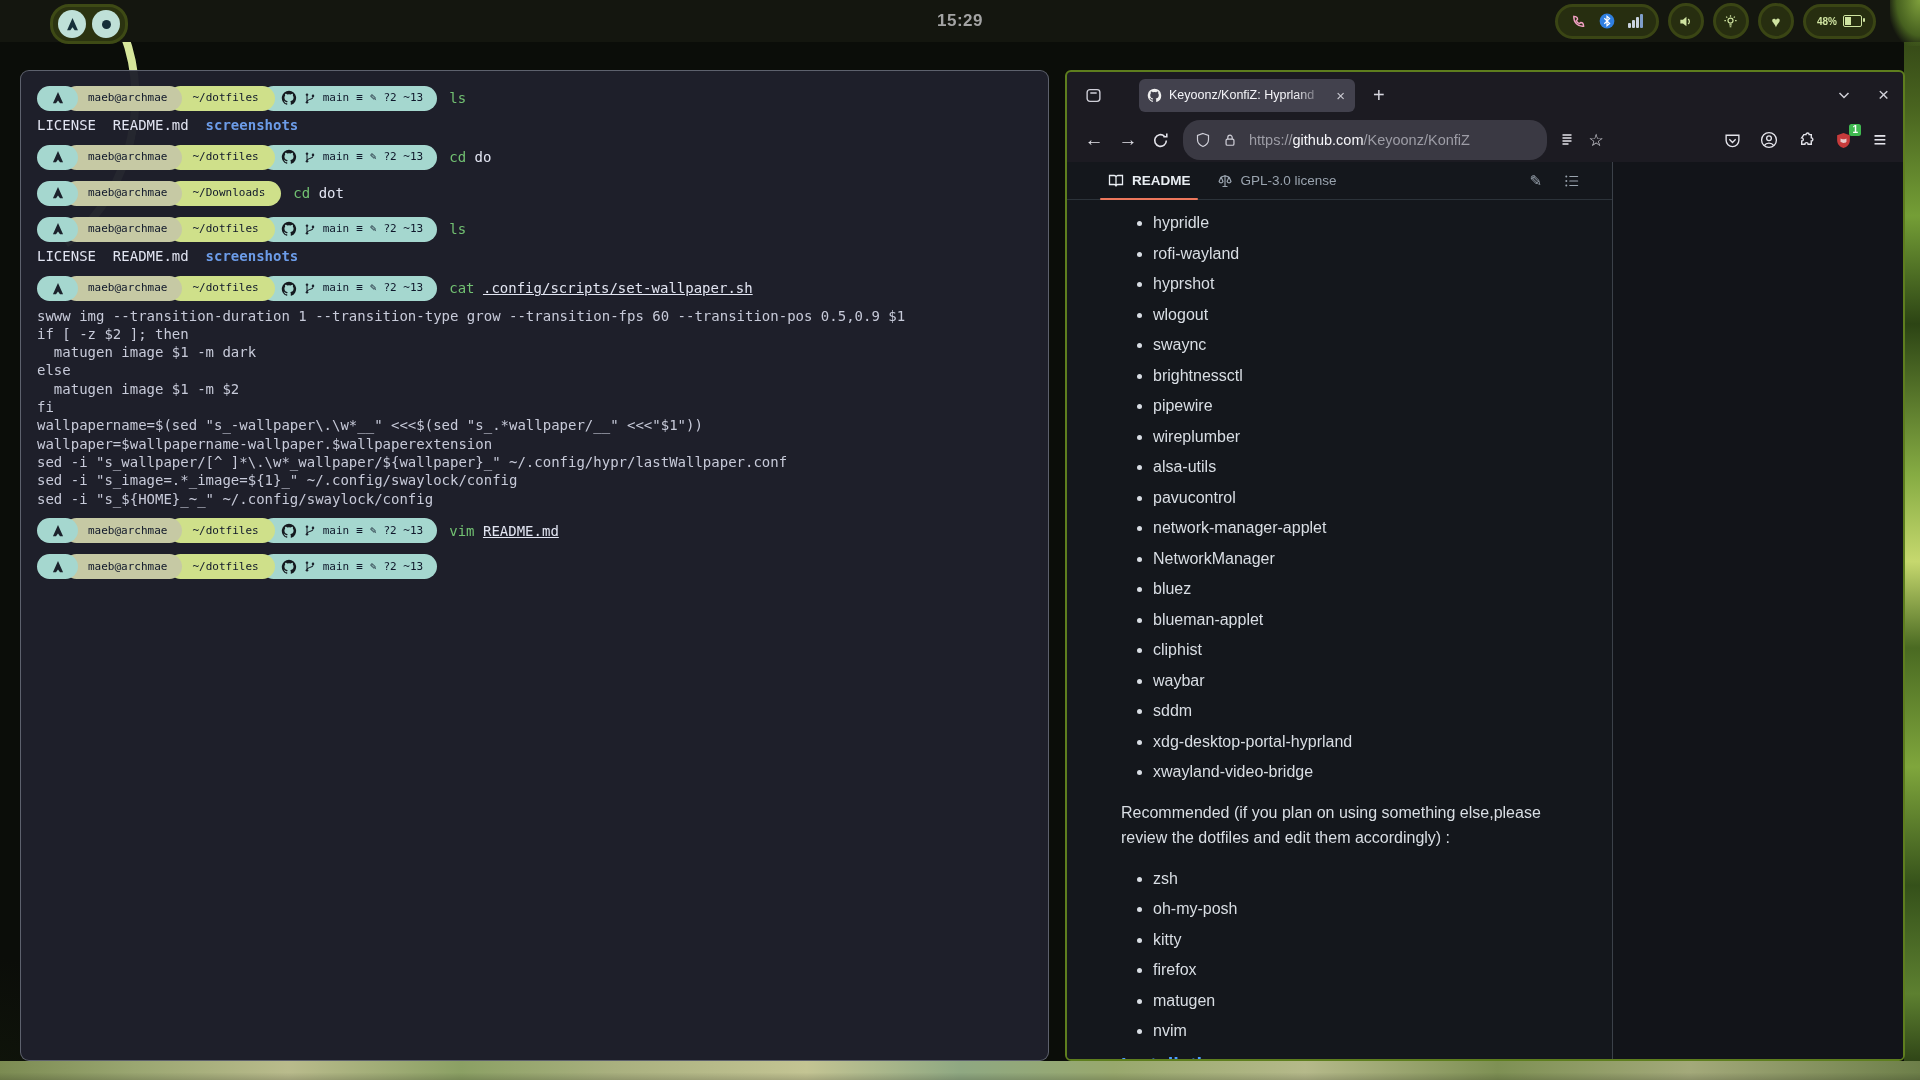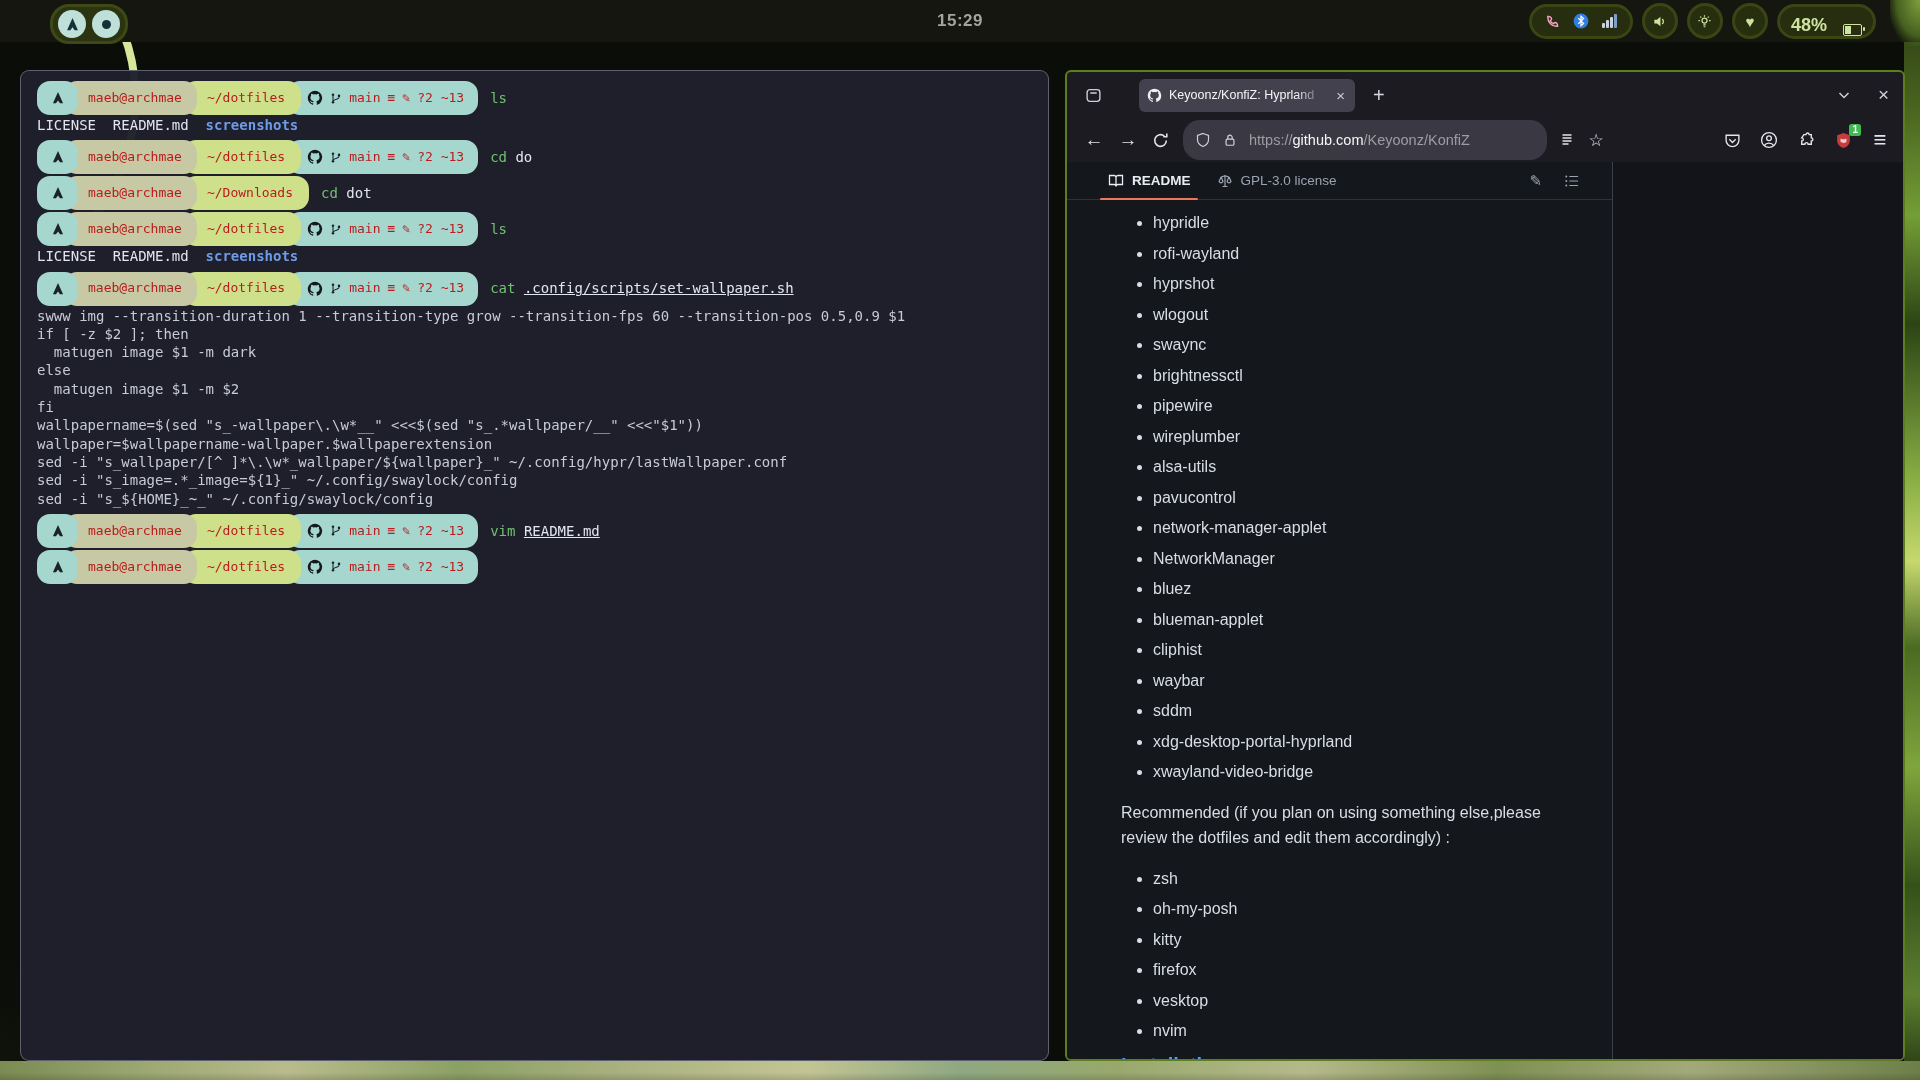--- a/index.html
+++ b/index.html
@@ -22,38 +22,38 @@
   .bar{position:absolute;left:0;top:0;width:1920px;height:42px;background:#14160f;z-index:10;}
   .bar-left{position:absolute;left:50px;top:4px;height:34px;display:flex;align-items:center;gap:6px;
     background:#2b3310;border:3px solid #3e4a15;border-radius:19px;padding:0 5px;}
   .ws-btn{width:28px;height:28px;border-radius:50%;background:#bfe0d8;display:flex;align-items:center;justify-content:center;color:#16303a;}
   .ws-dot{width:9px;height:9px;border-radius:50%;background:#16303a;}
   .bar-time{position:absolute;left:0;right:0;top:0;height:42px;display:flex;align-items:center;justify-content:center;
     color:#a3a3a3;font-weight:700;font-size:17px;letter-spacing:.5px;}
   .bar-right{position:absolute;right:44px;top:3px;height:36px;display:flex;align-items:center;gap:9px;}
   .tray-pill{display:flex;align-items:center;gap:13px;background:#272e10;border:3px solid #3a4514;border-radius:18px;height:29px;padding:0 13px;}
   .rnd-btn{width:30px;height:30px;border-radius:50%;background:#272e10;border:3px solid #3a4514;display:flex;align-items:center;justify-content:center;color:#cfe3a0;}
-  .bat-pill{display:flex;align-items:flex-end;gap:16px;background:#272e10;border:3px solid #3a4514;border-radius:18px;height:29px;padding:0 11px;
-    color:#cfe3a0;font-weight:700;font-size:18px;}
+  .bat-pill{display:flex;align-items:center;gap:6px;background:#272e10;border:3px solid #3a4514;border-radius:18px;height:29px;padding:0 11px;
+    color:#cfe3a0;font-weight:700;font-size:10px;}
   .bat-icon{position:relative;width:17px;height:10px;border:1.6px solid #cfe3a0;border-radius:2px;}
   .bat-icon::after{content:"";position:absolute;right:-4px;top:2px;width:2px;height:4px;background:#cfe3a0;border-radius:1px;}
   .bat-icon::before{content:"";position:absolute;left:1px;top:1px;bottom:1px;width:6px;background:#cfe3a0;}
   .sig{display:flex;align-items:flex-end;gap:1.5px;height:14px;}
   .sig i{width:2.6px;background:#c9d2de;border-radius:1px;display:block;}
   .sig i:nth-child(1){height:5px}.sig i:nth-child(2){height:8px}.sig i:nth-child(3){height:11px}.sig i:nth-child(4){height:14px;background:#7f9ecb}
   .heart-glyph{font-size:15px;line-height:1;}
   
   .term{position:absolute;left:20px;top:70px;width:1029px;height:991px;box-sizing:border-box;
     background:rgba(31,32,43,.97);border:1px solid rgba(170,178,190,.45);border-radius:9px;z-index:5;
     padding:14px 16px;overflow:hidden;font-family:"DejaVu Sans Mono",monospace;font-size:14px;color:#dde0ef;}
   .t-line{white-space:pre;line-height:18.3px;}
   .p-line{display:flex;align-items:center;height:26px;margin:10px 0 5px 0;}
   .p-line:first-child{margin-top:0;}
   .pill{display:inline-flex;align-items:center;height:25px;}
-  .seg{display:inline-flex;align-items:center;height:34px;border-radius:13px;color:#b91c1c;font-size:13px;}
+  .seg{display:inline-flex;align-items:center;height:25px;border-radius:13px;color:#0f172a;font-size:11px;}
   .s-arch{background:#a5d7cf;width:41px;justify-content:center;z-index:5;position:relative;}
   .s-user{background:#c6c9a4;padding:0 15px 0 24px;margin-left:-14px;z-index:4;position:relative;}
   .s-dir{background:#cfe08a;padding:0 16px 0 24px;margin-left:-14px;z-index:3;position:relative;}
   .s-git{background:#a5d7cf;padding:0 14px 0 20px;margin-left:-14px;z-index:2;position:relative;gap:7px;}
   .s-git .gicon{display:inline-flex;color:#1c222c;}
   .cmd{margin-left:12px;}
   .c-green{color:#72c172;}
   .c-fg{color:#e2e5f2;}
   .u{text-decoration:underline;}
   .c-script{color:#c7cad9;}
@@ -447,21 +447,21 @@
             <li>
               <span>oh-my-posh</span>
             </li>
             <li>
               <span>kitty</span>
             </li>
             <li>
               <span>firefox</span>
             </li>
             <li>
-              <span>vesktop</span>
+              <span>matugen</span>
             </li>
             <li>
               <span>nvim</span>
             </li>
           </ul>
 
         <div class="gh-next">Installation</div>
       </div>
       <div class="gh-rest"></div>
     </div>

